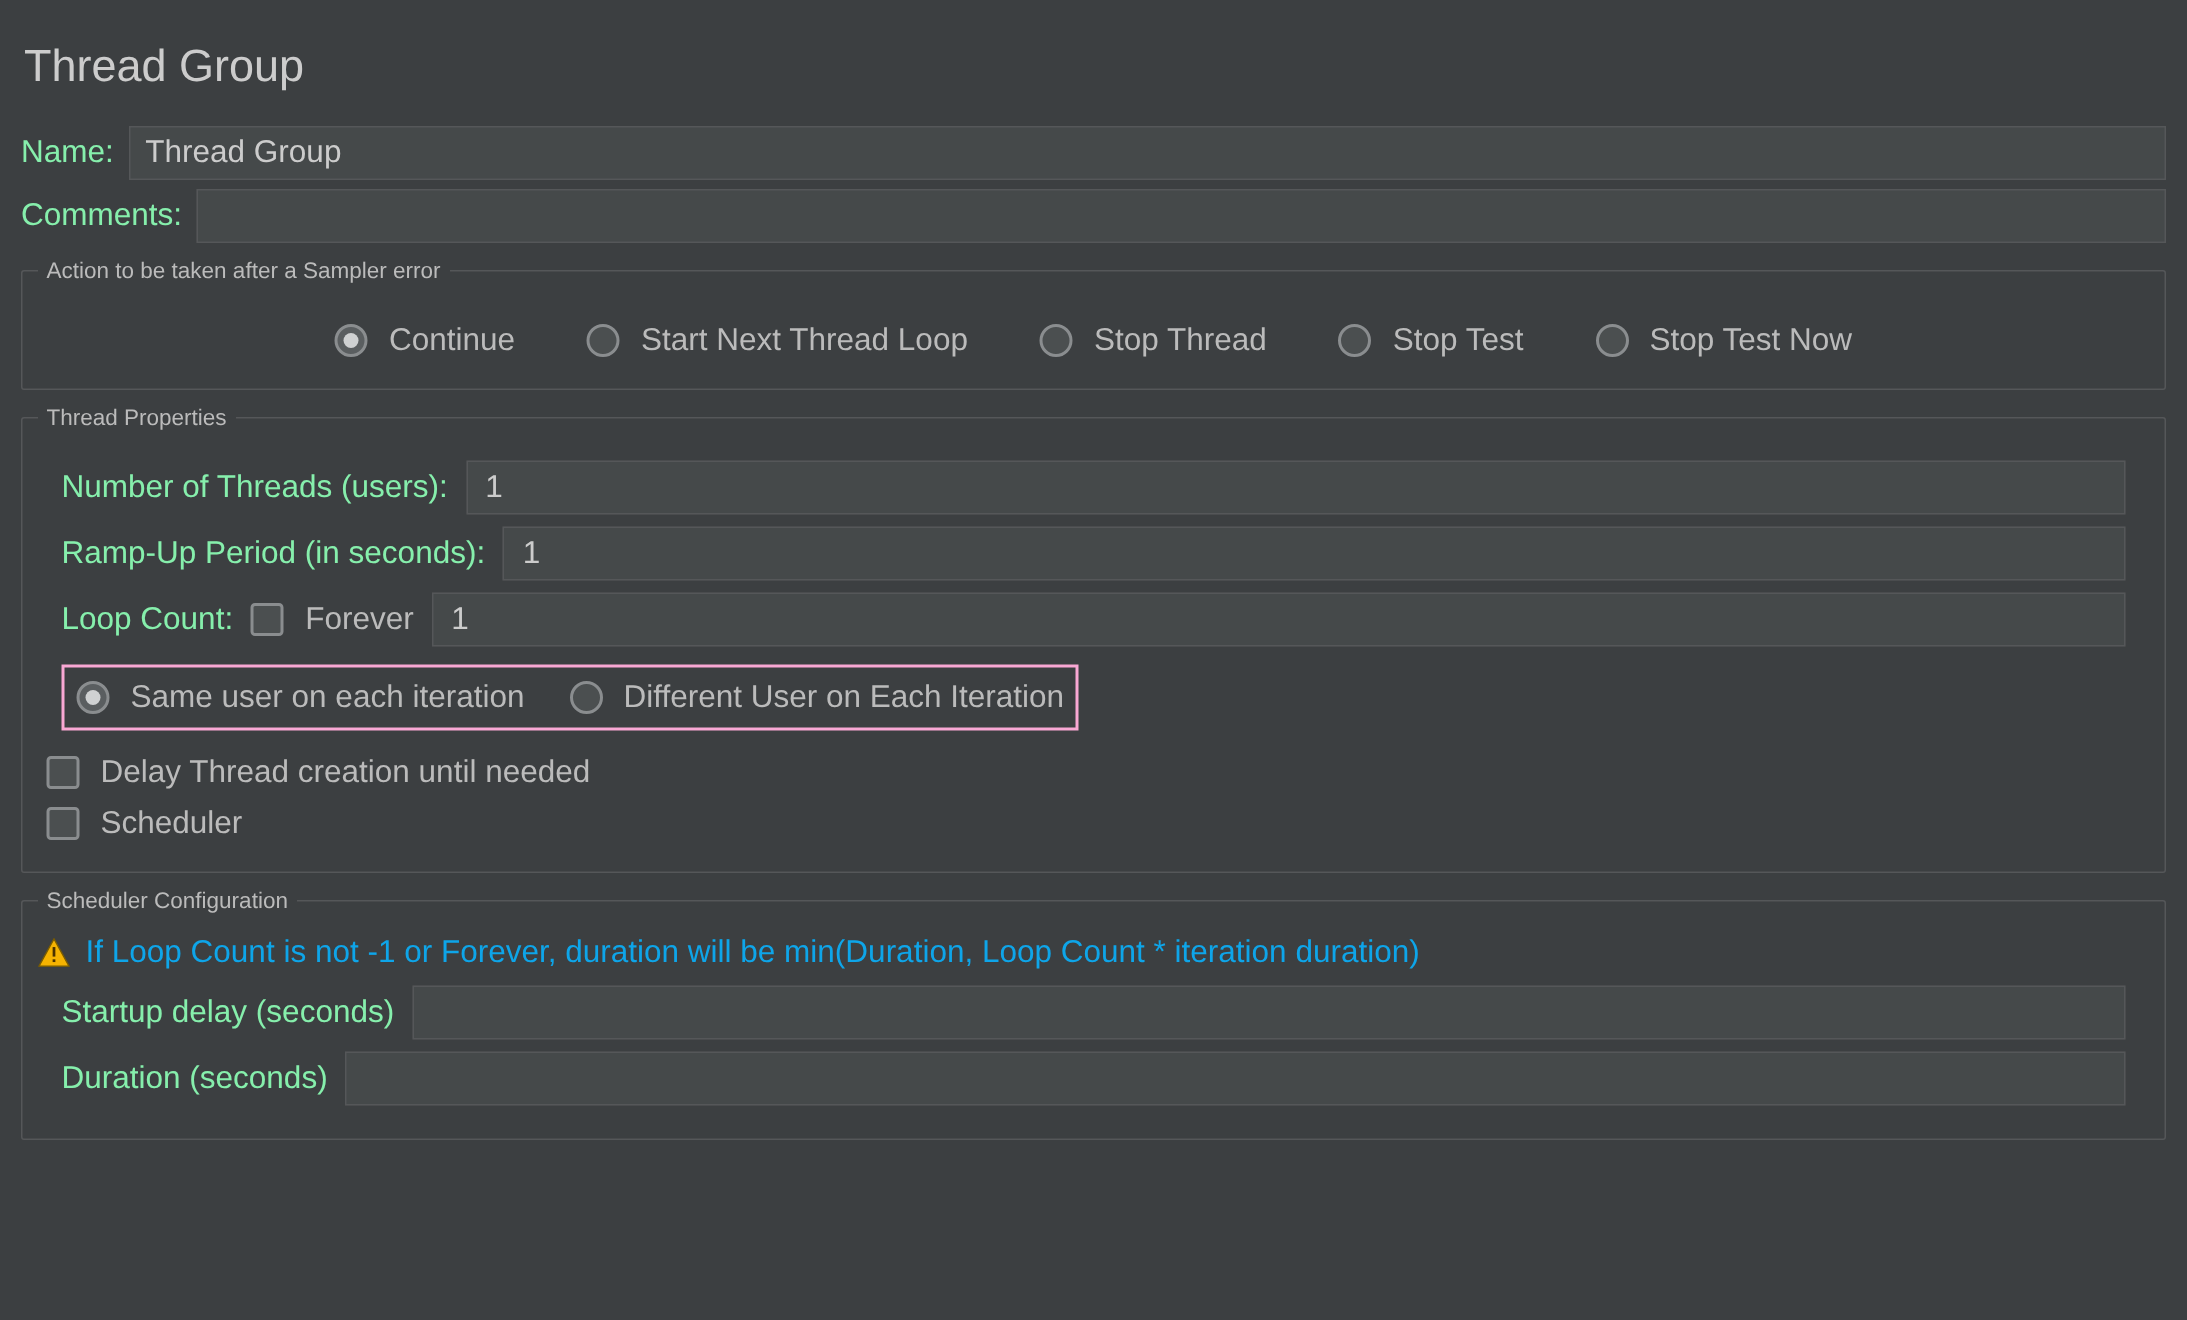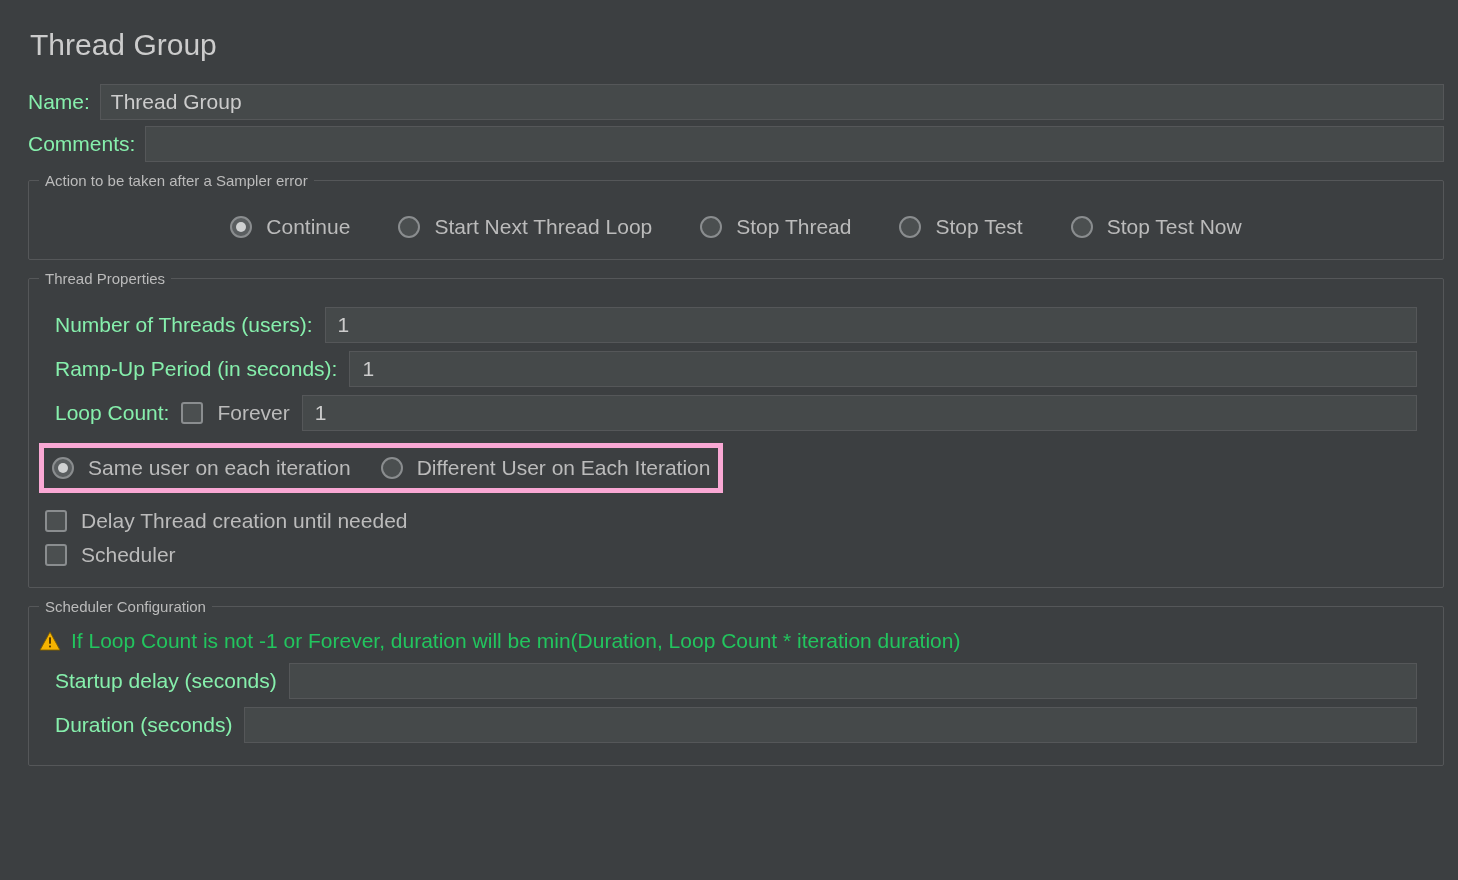--- a/index.html
+++ b/index.html
@@ -4,21 +4,21 @@
 <style>
   * { box-sizing: border-box; margin: 0; padding: 0; }
   html, body {
     width: 1458px; height: 880px;
     background: #3c3f41;
     color: #bbbbbb;
     font-family: Arial, "Helvetica Neue", sans-serif;
     font-size: 21px;
     overflow: hidden;
   }
-  .panel { padding: 10px 14px 10px 28px; }
+  .panel { padding: 10px 14px 10px 14px; }
   .title {
     font-size: 30px;
     color: #cccccc;
     margin: 18px 0 22px 2px;
     font-weight: normal;
   }
   .row {
     display: flex;
     align-items: center;
     gap: 10px;
@@ -102,46 +102,46 @@
     background: #45494a;
     border: 1px solid #555759;
     color: #cccccc;
     padding: 5px 12px;
     font-size: 21px;
     font-family: inherit;
     height: 36px;
   }
 
   .highlight-box {
-    border: 5px solid #f9a8d4;
+    border: 2px solid #f9a8d4;
     padding: 8px 8px 8px 8px;
     display: inline-flex;
     gap: 30px;
     align-items: center;
-    margin: 4px 0 6px 0;
+    margin: 4px 0 6px 16px;
   }
 
   .check-row {
     display: flex;
     align-items: center;
     gap: 14px;
     margin: 10px 0 6px 6px;
   }
 
   .warn-icon {
     display: inline-block;
     width: 22px; height: 20px;
     vertical-align: -2px;
   }
   .sched-hint {
     display: flex;
     align-items: center;
     gap: 10px;
     margin: 2px 0 10px 0;
-    color: #22c55e;
+    color: #0ea5e9;
   }
 </style>
 </head>
 <body>
 
 <div class="panel">
   <h1 class="title">Thread Group</h1>
 
   <div class="row">
     <span class="lbl">Name:</span>

